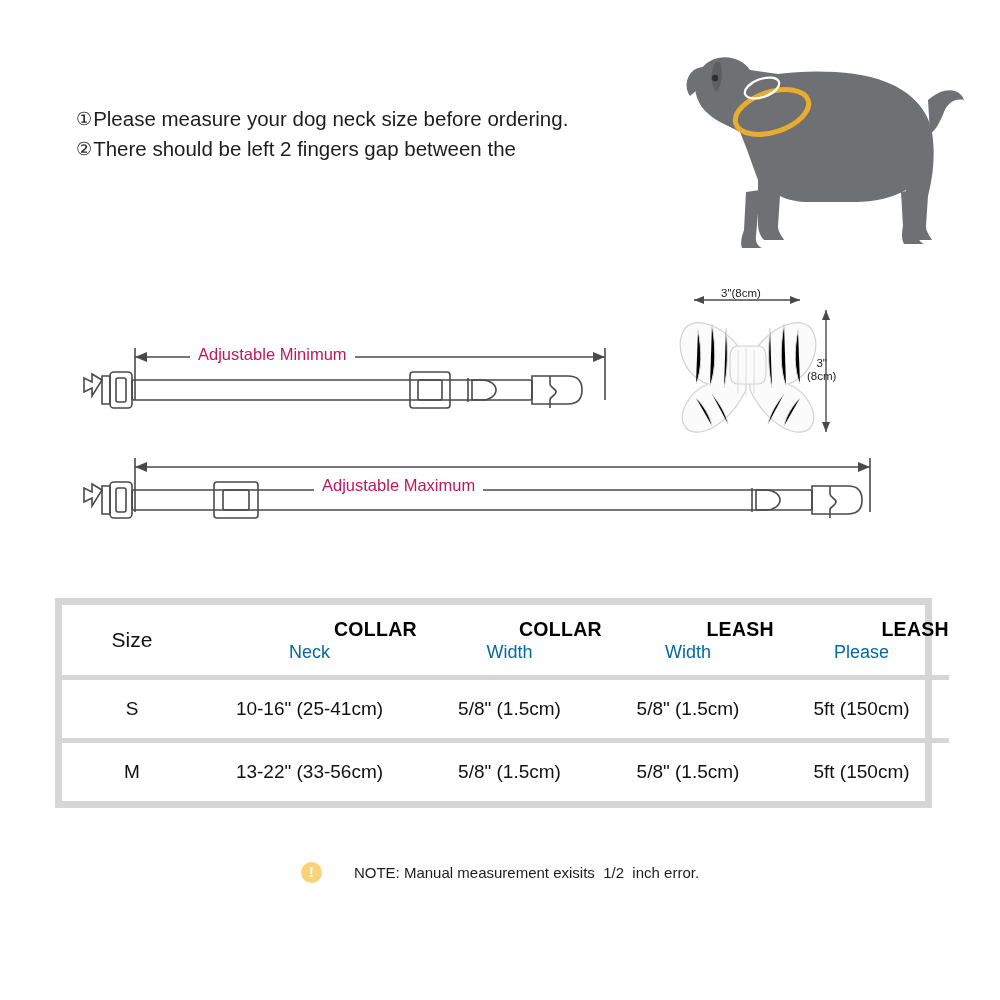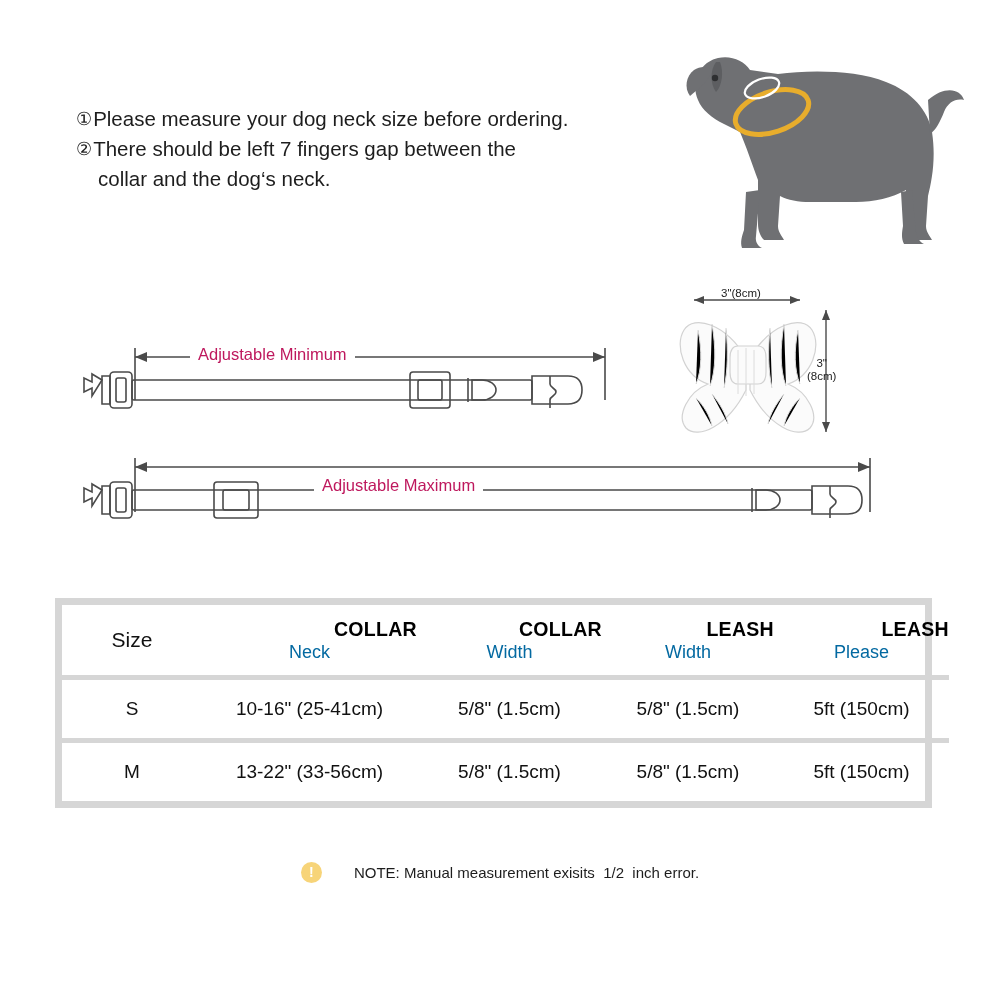--- a/index.html
+++ b/index.html
@@ -201,23 +201,22 @@
 </head>
 <body>
 
 <div id="instructions">
   <div class="instr-line">
     <span class="instr-num">①</span>
     <span>Please measure your dog neck size before ordering.</span>
   </div>
   <div class="instr-line">
     <span class="instr-num">②</span>
-    <span>There should be left 7 fingers gap between the</span>
+    <span>There should be left 2 fingers gap between the</span>
   </div>
-  <div class="instr-cont">collar and the dog‘s neck.</div>
 </div>
 
 <div id="dog-figure">
   <svg width="310" height="230" viewBox="0 0 310 230" xmlns="http://www.w3.org/2000/svg">
 
     <path d="M38 60 C30 42 40 22 58 18 C70 15 84 20 90 30 L118 34
              C150 30 196 30 226 42 C252 52 268 70 272 92
              C276 118 272 140 268 156 L266 186
              C266 192 270 196 272 200 L252 200
              C248 196 246 190 246 184 L246 150

